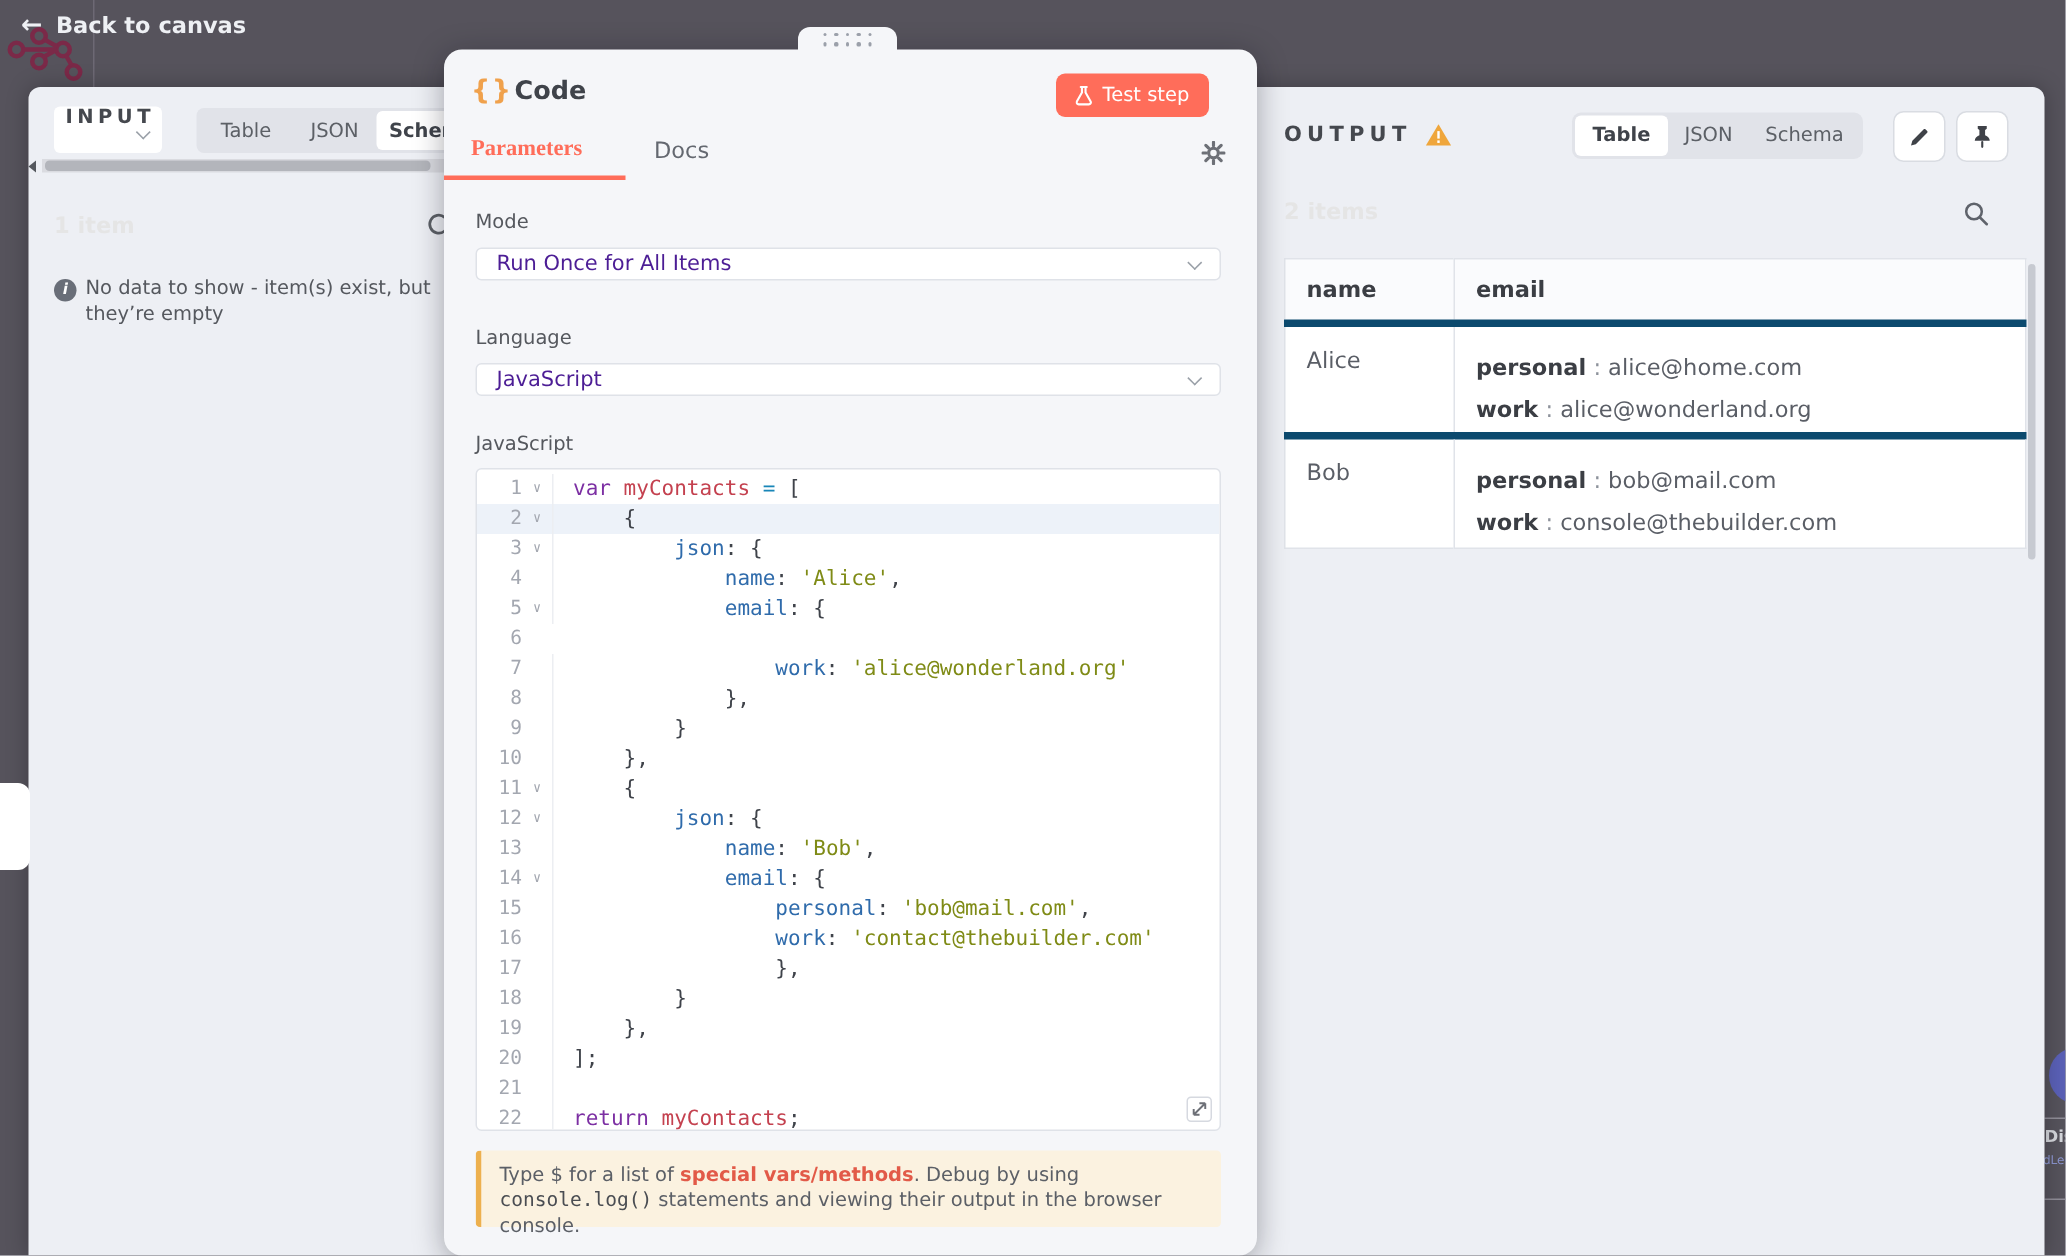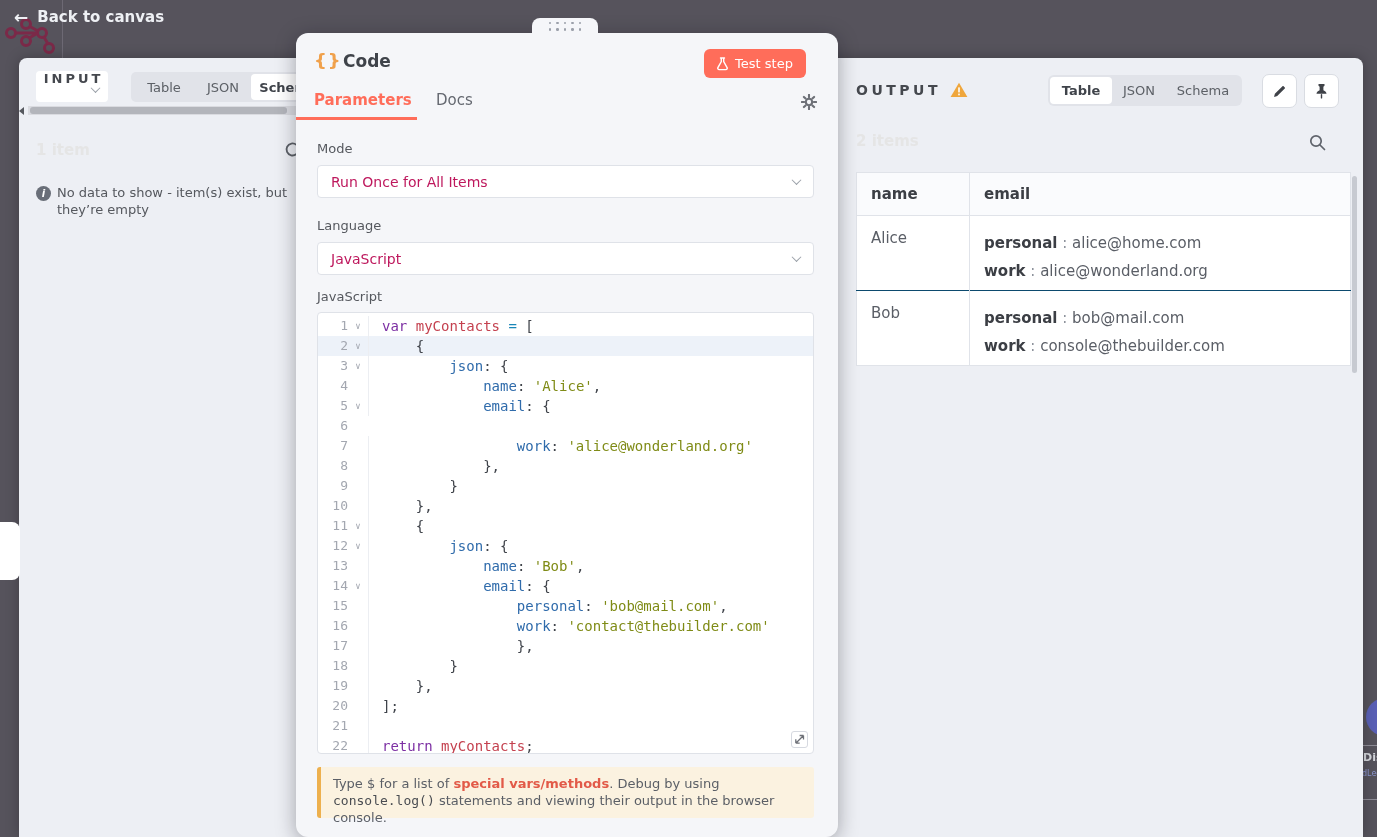--- a/index.html
+++ b/index.html
@@ -69,29 +69,29 @@
     background:#f5f6f9; border-radius:8px 8px 0 0; display:flex; flex-wrap:wrap;
     justify-content:center; align-content:center; gap:4px 5px; padding:0 14px; cursor:grab;}
   .grip-tab i { width:2.5px; height:2.5px; border-radius:50%; background:#9ba0aa; }
   .curly-icon { position:absolute; left:18px; top:17px; font-size:18px; font-weight:600;
     color:#f0a14c; letter-spacing:1px; }
   .modal-title { position:absolute; left:47px; top:18px; font-size:17px; font-weight:700; color:#3f434a; }
   .test-btn { position:absolute; left:408px; top:16px; width:102px; height:29px;
     background:#ff6d5a; border-radius:6px; display:flex; align-items:center;
     justify-content:center; gap:7px; color:#fff; font-size:13px; font-weight:400; cursor:pointer; }
   .modal-tab { position:absolute; top:58px; font-size:15px; cursor:pointer; }
-  .tab-parameters { left:18px; color:#ff6d5a; font-weight:600; }
+  .tab-parameters { left:18px; color:#ff6d5a; font-weight:600;font-family:Liberation Serif, serif; }
   .tab-docs { left:140px; color:#646870; }
   .tab-underline { position:absolute; left:0; top:84px; width:121px; height:2.5px; background:#ff6d5a; }
   .gear-wrap { position:absolute; left:505px; top:61px; cursor:pointer; }
 
   .field-label { position:absolute; left:21px; font-size:13px; color:#55585e;text-align:center; }
-  .select { position:absolute; left:21px; width:497px; height:33px; background:#fff;
+  .select { position:absolute; left:21px; width:497px; height:22px; background:#fff;
     border:1px solid #dfe2e8; border-radius:4px; display:flex; align-items:center;
-    padding:0 13px; font-size:14px; color:#be185d; cursor:pointer; }
+    padding:0 13px; font-size:14px; color:#4c1d95; cursor:pointer; }
 
   
   .editor { position:absolute; left:21px; top:279px; width:497px; height:442px;
     background:#fff; border:1px solid #dfe2e8; border-radius:4px; padding-top:3px;
     overflow:hidden; cursor:text; }
   .cm-row { display:flex; height:20px; font-family:"DejaVu Sans Mono", monospace;
     font-size:14px; line-height:20px; }
   .cm-row.active { background:#edf2f9; }
   .ln { width:30px; text-align:right; font-size:13px; color:#a3a7b0; flex:none; }
   .fold { width:20px; text-align:center; font-size:9px; color:#a3a7b0;
@@ -116,21 +116,21 @@
   .output-tabs .tab:nth-child(2){ width:54px; }
   .output-tabs .tab:nth-child(3){ width:74px; }
   .icon-btn { width:35px; height:34px; background:#fff; border:1px solid #d9dce2;
     border-radius:7px; display:flex; align-items:center; justify-content:center; cursor:pointer; }
   .out-table { left:856px; top:172px; width:495px; border-collapse:collapse;
     background:#fff; border:1px solid #e0e3e9; table-layout:fixed; }
   .out-table th { height:43px; text-align:left; font-size:15px; font-weight:700;
     color:#3b3e44; padding:0 14px; background:#fafbfd; border-bottom:1px solid #e0e3e9; }
   .out-table th:first-child { width:113px; }
   .out-table td { height:75px; vertical-align:top; padding:13px 14px 0 14px;
-    font-size:15px; color:#5a5e66; border-top:1px solid #0c4a6e; }
+    font-size:15px; color:#5a5e66; border-top:5px solid #0c4a6e; }
   .out-table td + td, .out-table th + th { border-left:1px solid #e0e3e9; }
   .email-line { line-height:28px; white-space:nowrap; }
   .email-line b { color:#3b3e44; }
   .email-line .sep { color:#8d929b; }
   .vscroll-thumb { left:1352px; top:176px; width:5px; height:197px;
     background:#c7cad1; border-radius:3px; cursor:pointer; }
 </style>
 </head>
 <body>
 

